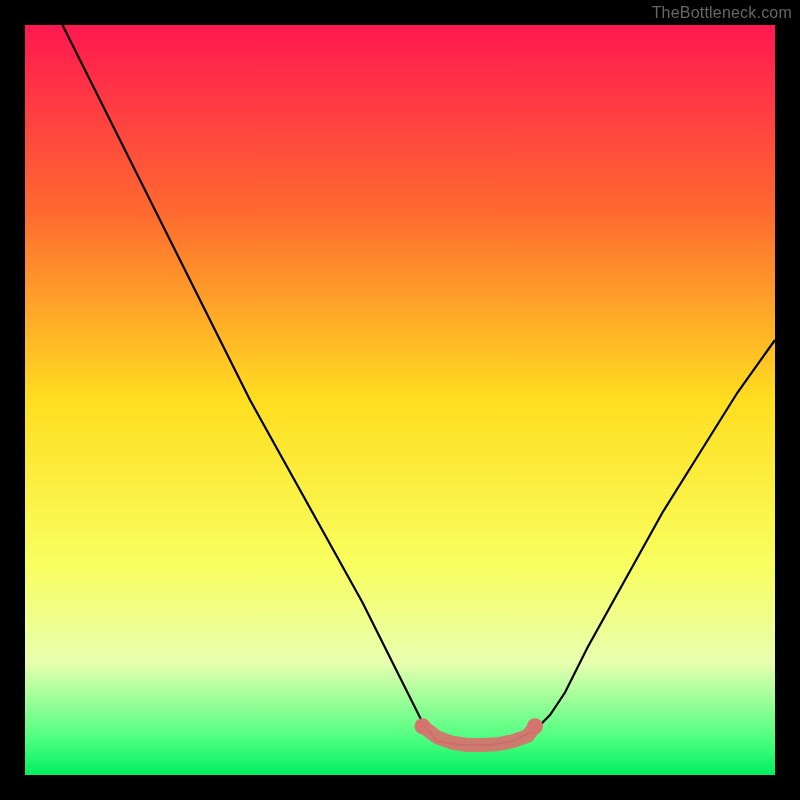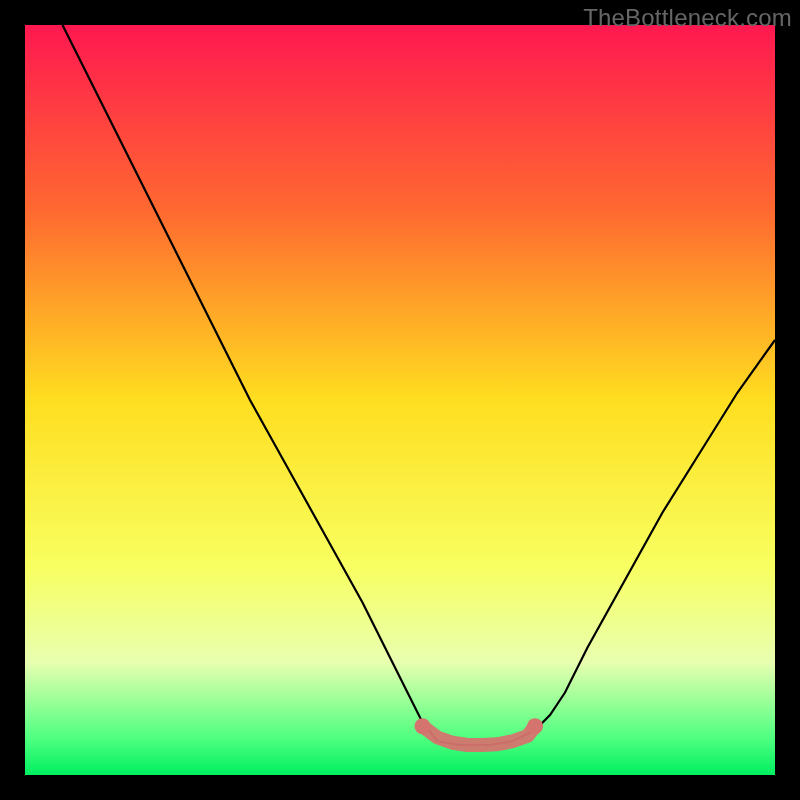--- a/index.html
+++ b/index.html
@@ -24,21 +24,21 @@
     left: 0;
     top: 0;
     width: 750px;
     height: 750px;
   }
   .watermark {
     position: absolute;
     top: 4px;
     right: 8px;
     color: #666;
-    font-size: 24px;
+    font-size: 16px;
     font-weight: 500;
     letter-spacing: 0.2px;
     z-index: 10;
   }
 </style>
 </head>
 <body>
 
 <div class="watermark">TheBottleneck.com</div>
 

